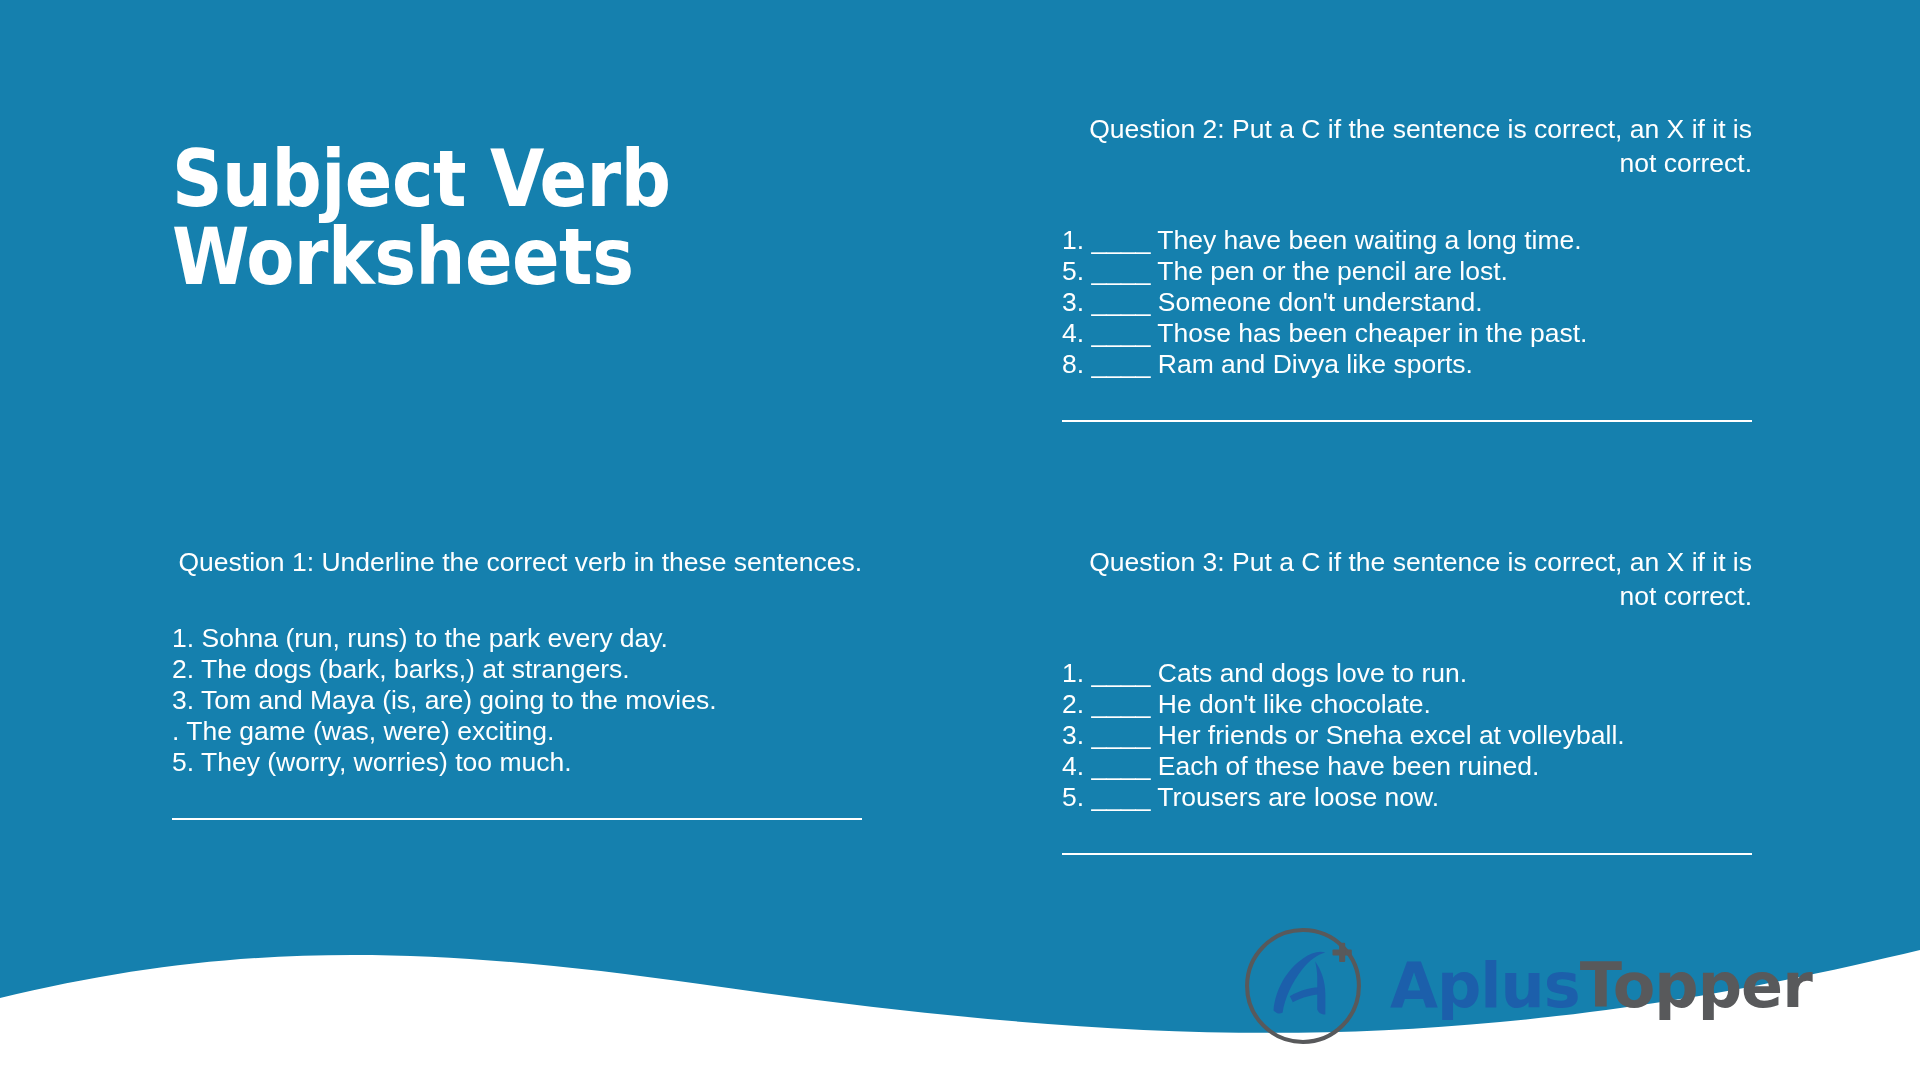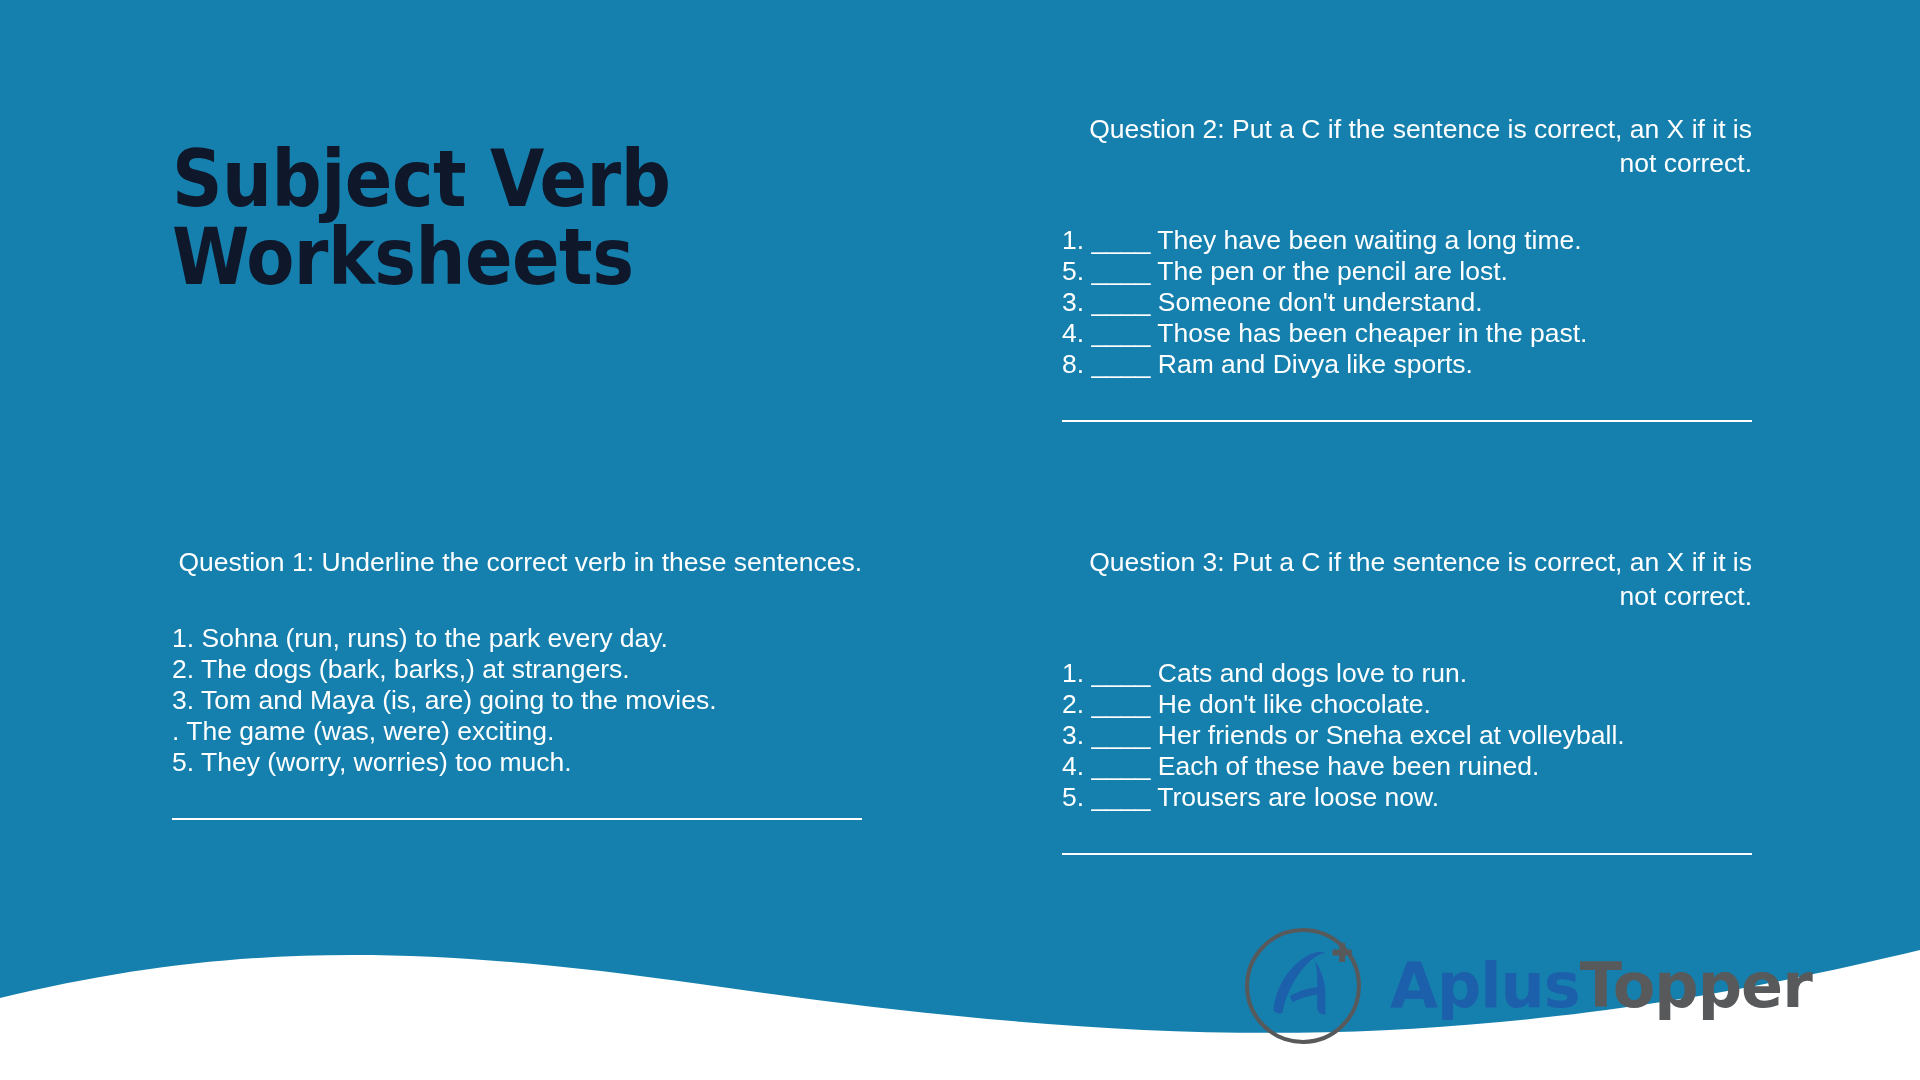--- a/index.html
+++ b/index.html
@@ -50,21 +50,21 @@
     height: 1080px;
   }
 
   
   .title {
     position: absolute;
     top: 140px;
     left: 0;
     width: 560px;
     margin: 0;
-    color: #0f172a;
+    color: #ffffff;
     font-family: "DejaVu Sans Condensed", "Liberation Sans Narrow", "Liberation Sans", sans-serif;
     font-weight: bold;
     font-size: 78px;
     line-height: 1.0;
     letter-spacing: -0.5px;
     font-stretch: condensed;
   }
   .title .tline { display: block; }
 
   

